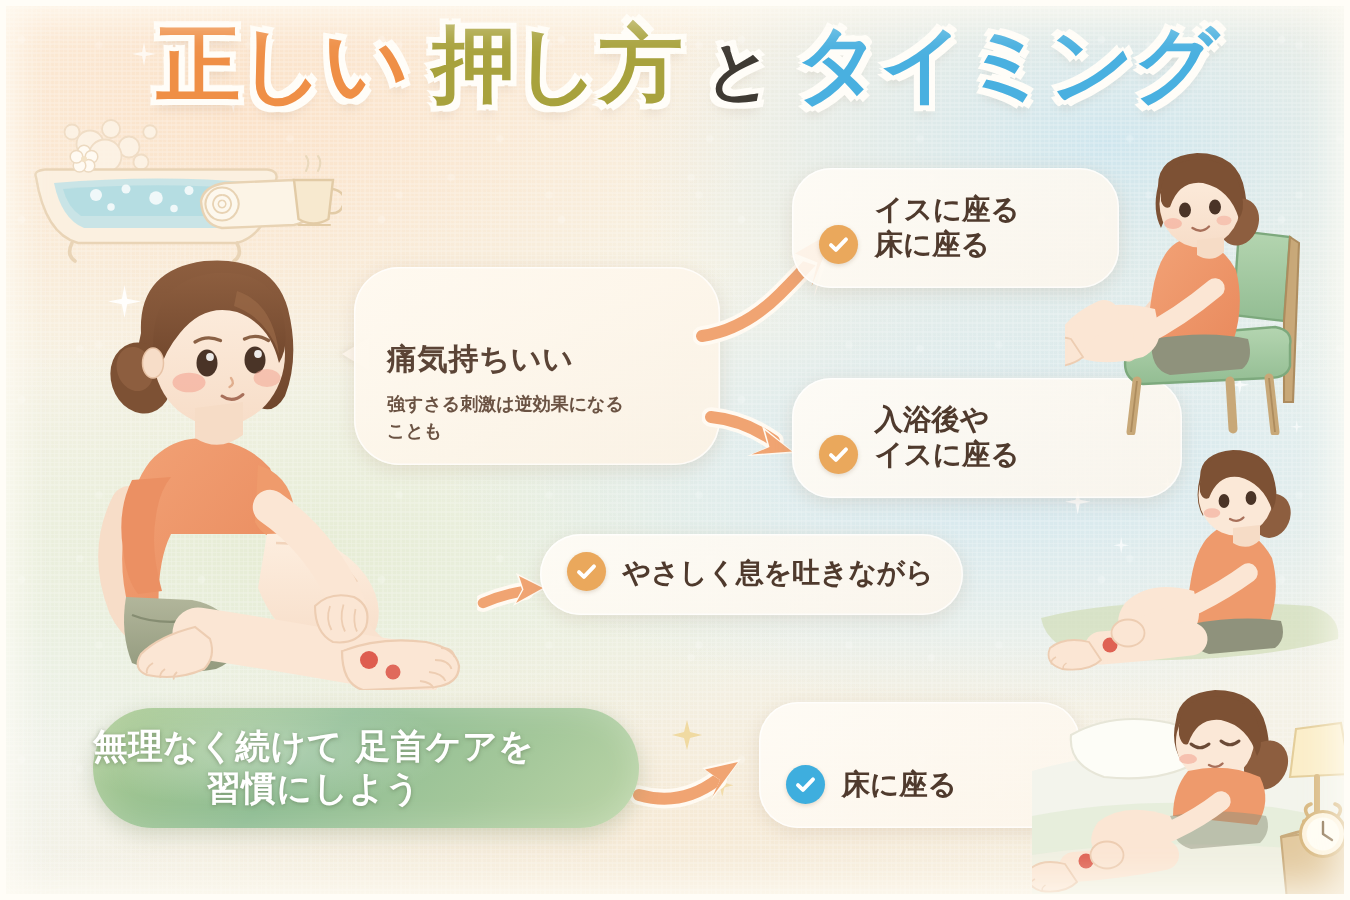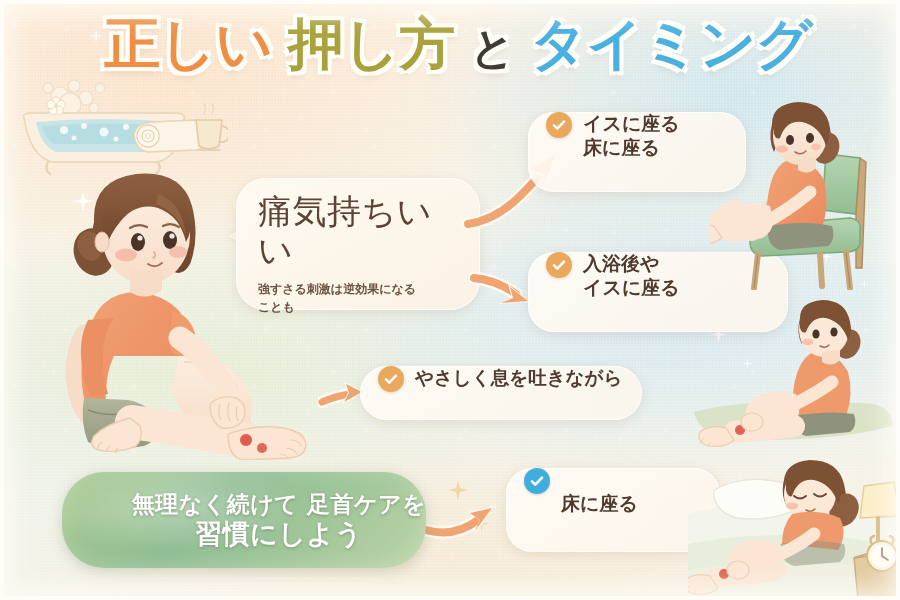--- a/index.html
+++ b/index.html
@@ -52,55 +52,55 @@
   
   .bubble{position:absolute;border-radius:26px;
     background:linear-gradient(145deg,rgba(255,252,246,.93),rgba(253,246,236,.86));
     box-shadow:0 3px 12px rgba(170,140,110,.20), inset 0 0 0 1px rgba(255,255,255,.7);}
   .bubble-main{
     left:236px;top:178px;width:244px;height:132px;border-radius:30px;
     background:linear-gradient(150deg,rgba(255,250,241,.95),rgba(252,242,228,.9));
     padding:14px 16px 10px 22px;
   }
   .bubble-main .m-l1,.bubble-main .m-l2{
-    font-size:34px;font-weight:400;color:#5b4436;line-height:1.16;letter-spacing:.5px;}
+    font-size:20px;font-weight:700;color:#5b4436;line-height:1.16;letter-spacing:.5px;margin-top:36px;}
   .bubble-main .m-sub{
     margin-top:9px;font-size:12px;font-weight:700;color:#6b5343;line-height:1.5;}
   .tail{position:absolute;width:0;height:0;}
   .tail-main{left:228px;top:225px;
     border-top:11px solid transparent;border-bottom:11px solid transparent;
     border-right:18px solid rgba(254,248,239,.93);
     filter:drop-shadow(-2px 0 2px rgba(170,140,110,.14));}
 
-  .chk-bubble{display:flex;align-items:flex-start;gap:11px;padding:0 18px;}
+  .chk-bubble{display:flex;align-items:flex-end;gap:11px;padding:16px 18px;}
   .b1{left:528px;top:112px;width:218px;height:80px;}
   .b2{left:528px;top:252px;width:260px;height:80px;}
-  .b3{left:360px;top:366px;width:282px;height:54px;border-radius:27px;}
+  .b3{left:360px;top:356px;width:282px;height:54px;border-radius:27px;}
   .b4{left:506px;top:468px;width:214px;height:84px;}
 
   .chk{flex:0 0 auto;width:26px;height:26px;border-radius:50%;
     display:flex;align-items:center;justify-content:center;
     box-shadow:0 1px 3px rgba(140,110,80,.25);}
   .chk svg{display:block;}
   .chk-orange{background:#eaa85c;}
   .chk-blue{background:#3eaede;}
   .chk-txt{font-size:19px;font-weight:800;color:#4f3a2d;line-height:1.25;}
   .b3 .chk-txt{font-size:18.5px;}
 
   
-  .banner{position:absolute;left:62px;top:472px;width:364px;height:96px;
-    border-radius:42px;display:flex;align-items:center;justify-content:flex-end;
+  .banner{position:absolute;left:62px;top:472px;width:364px;height:80px;
+    border-radius:42px;display:flex;align-items:center;justify-content:flex-start;
     background:
       radial-gradient(ellipse 60% 80% at 30% 35%, rgba(255,255,255,.32) 0%, rgba(255,255,255,0) 60%),
       linear-gradient(135deg,#a9c98f 0%,#8fbd93 40%,#a3c79a 70%,#bcd5a7 100%);
     box-shadow:0 4px 14px rgba(120,140,100,.30), inset 0 0 22px rgba(255,255,255,.22);}
   .banner-txt{text-align:center;color:#ffffff;font-weight:800;line-height:1.22;
     text-shadow:0 1px 3px rgba(90,110,75,.55);}
   .bn-l1{font-size:23px;letter-spacing:.5px;}
-  .bn-l2{font-size:27px;letter-spacing:.5px;}
+  .bn-l2{font-size:23px;letter-spacing:.5px;}
 
   
   .arrow{position:absolute;pointer-events:none;}
 
   
   .spark{position:absolute;pointer-events:none;}
   .star4{position:absolute;background:#f0d79a;opacity:.9;
     clip-path:polygon(50% 0%,60% 40%,100% 50%,60% 60%,50% 100%,40% 60%,0% 50%,40% 40%);}
   .sparkle-w{position:absolute;background:#ffffff;opacity:.85;
     clip-path:polygon(50% 0%,58% 42%,100% 50%,58% 58%,50% 100%,42% 58%,0% 50%,42% 42%);}

